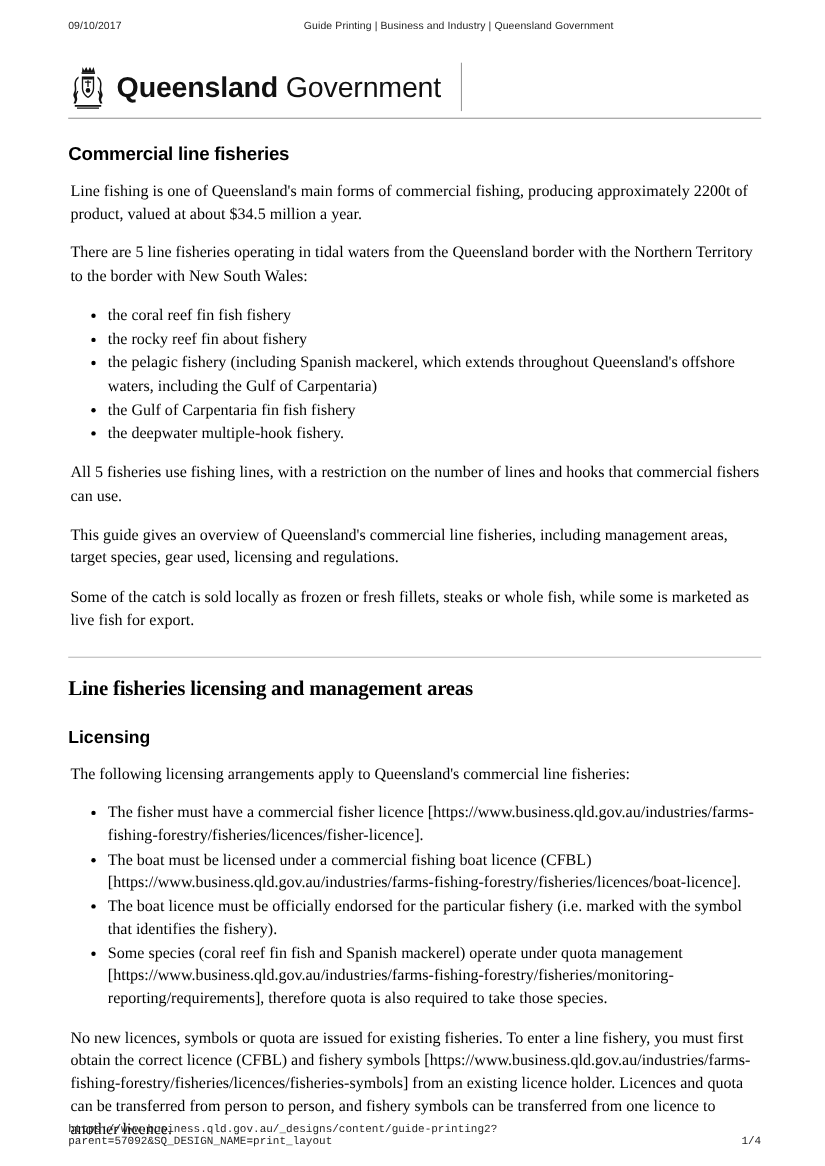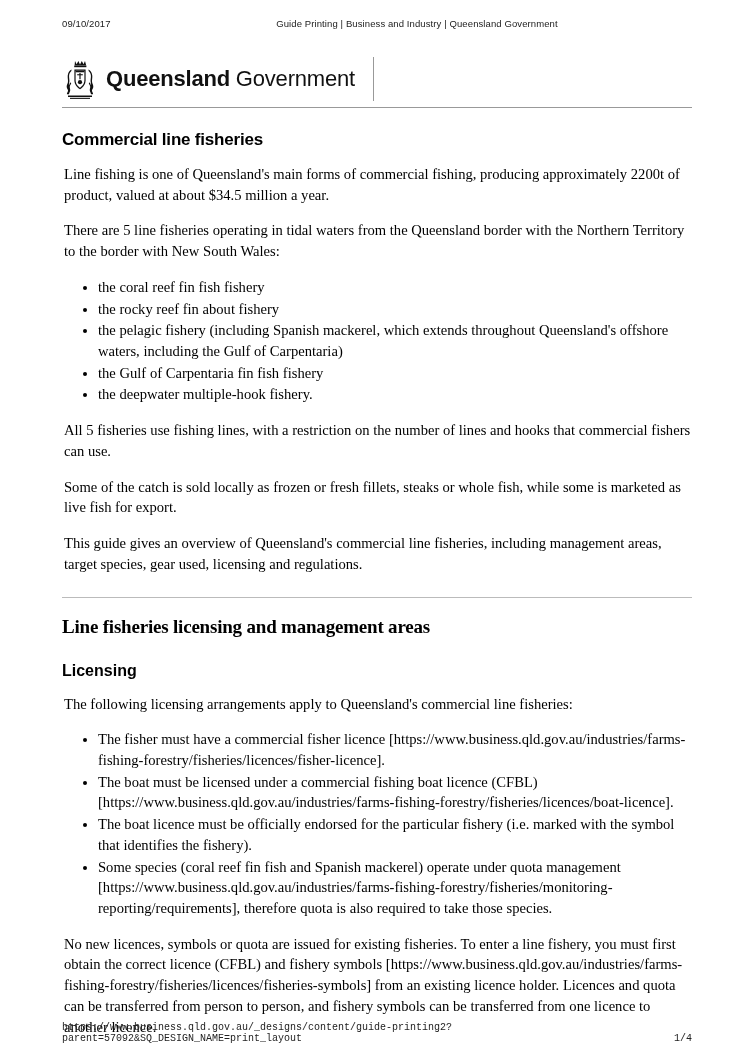--- a/index.html
+++ b/index.html
@@ -56,21 +56,21 @@
     min-height: 44px;
   }
   .crest {
     width: 36px;
     height: 42px;
     margin-right: 8px;
     flex: none;
   }
   .brand-word {
     font-family: "Liberation Sans", sans-serif;
-    font-size: 22px;
+    font-size: 26px;
     letter-spacing: -0.2px;
     color: #111;
     white-space: nowrap;
   }
   .brand-word b {
     font-weight: bold;
   }
   .brand-word span.light {
     font-weight: normal;
   }
@@ -189,22 +189,22 @@
 
   <ul class="body-list">
     <li>the coral reef fin fish fishery</li>
     <li>the rocky reef fin about fishery</li>
     <li>the pelagic fishery (including Spanish mackerel, which extends throughout Queensland's offshore waters, including the Gulf of Carpentaria)</li>
     <li>the Gulf of Carpentaria fin fish fishery</li>
     <li>the deepwater multiple-hook fishery.</li>
   </ul>
 
   <p class="body">All 5 fisheries use fishing lines, with a restriction on the number of lines and hooks that commercial fishers can use.</p>
+  <p class="body">This guide gives an overview of Queensland's commercial line fisheries, including management areas, target species, gear used, licensing and regulations.</p>
   <p class="body">Some of the catch is sold locally as frozen or fresh fillets, steaks or whole fish, while some is marketed as live fish for export.</p>
-  <p class="body">This guide gives an overview of Queensland's commercial line fisheries, including management areas, target species, gear used, licensing and regulations.</p>
 
   <hr class="rule">
 
   <h2 class="sec-title">Line fisheries licensing and management areas</h2>
 
   <h3 class="sub-title">Licensing</h3>
   <p class="body">The following licensing arrangements apply to Queensland's commercial line fisheries:</p>
 
   <ul class="body-list">
     <li>The fisher must have a commercial fisher licence [https://www.business.qld.gov.au/industries/farms-fishing-forestry/fisheries/licences/fisher-licence].</li>

